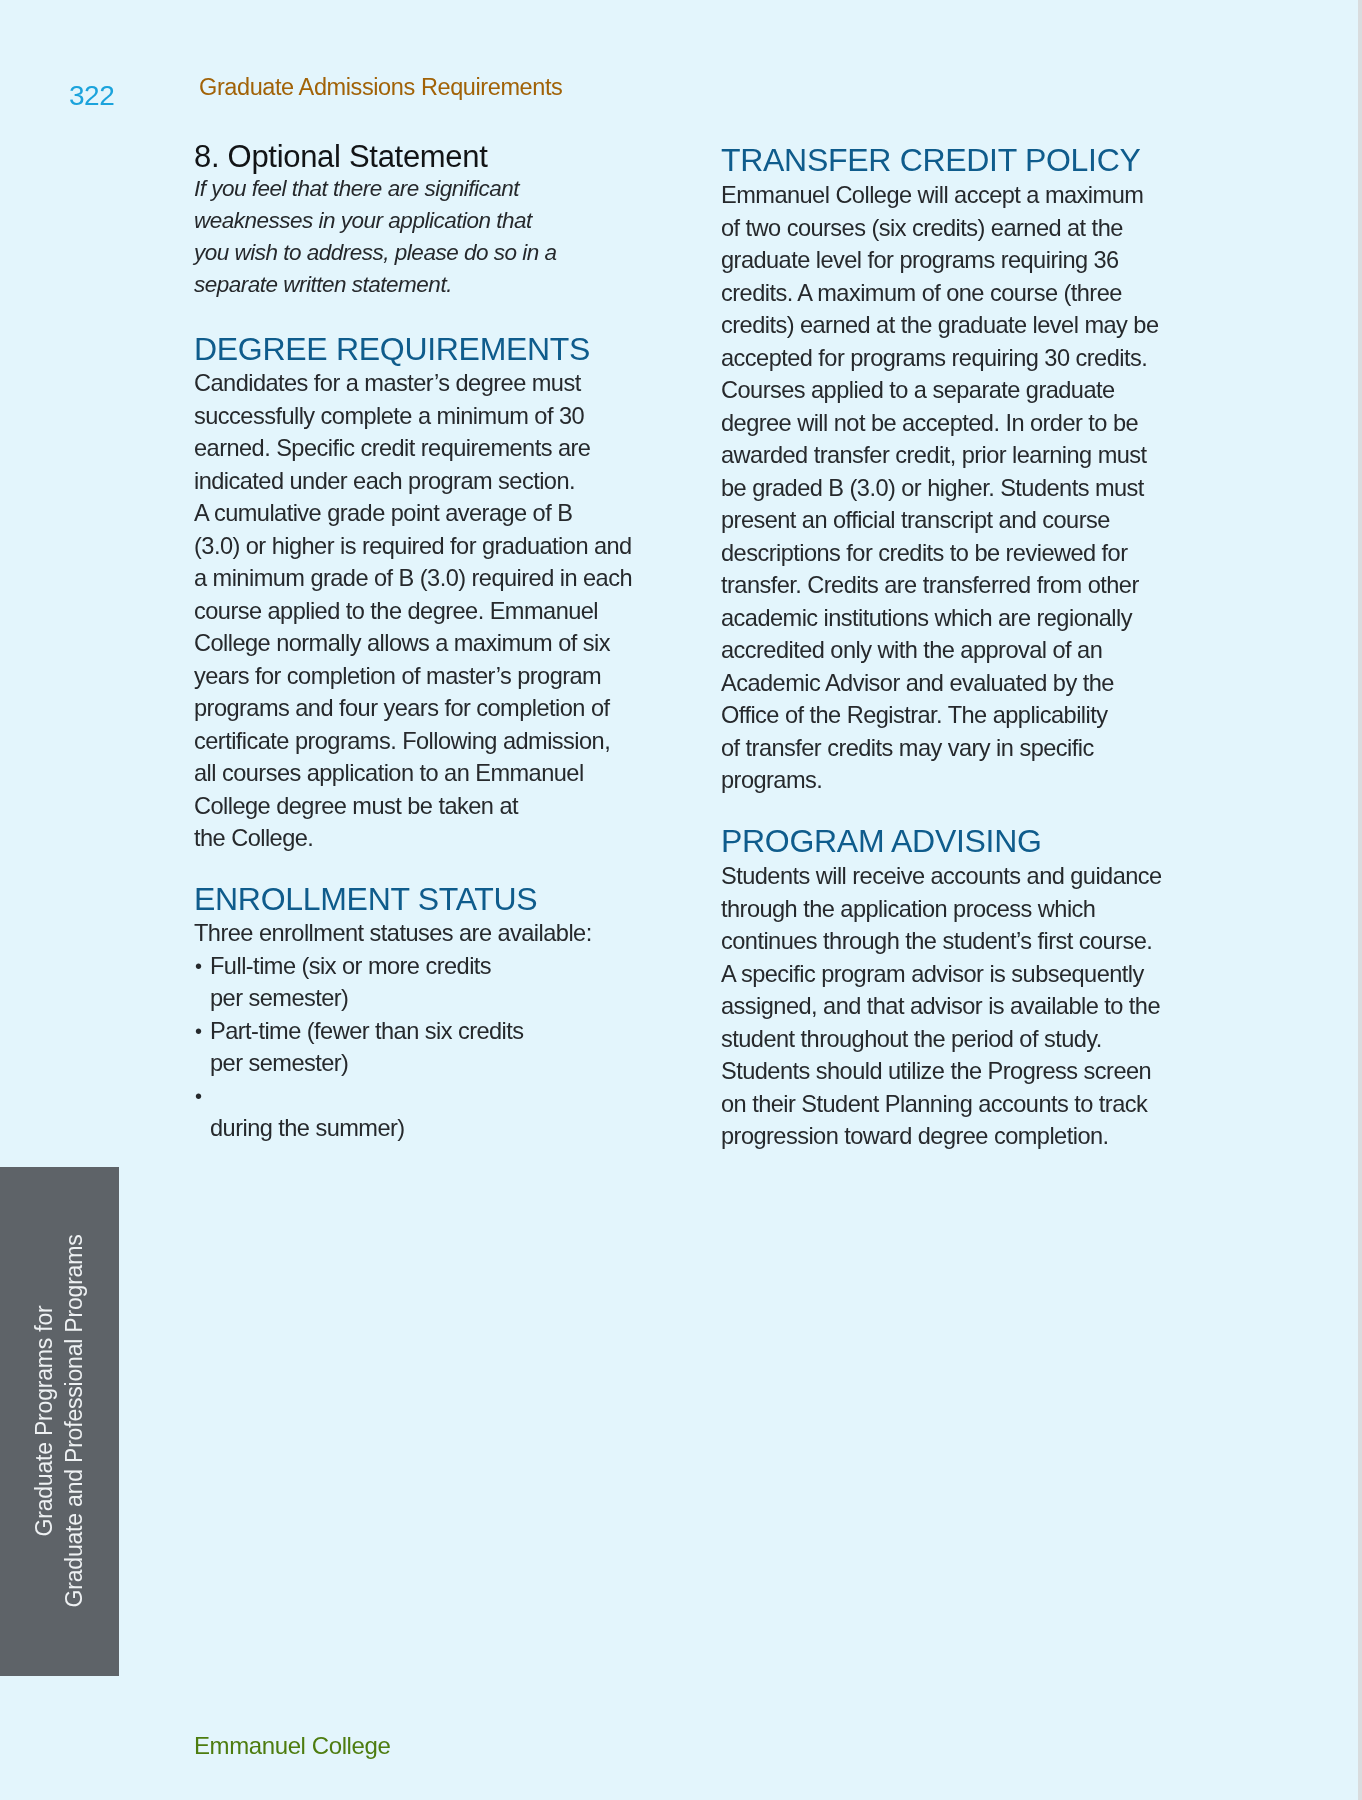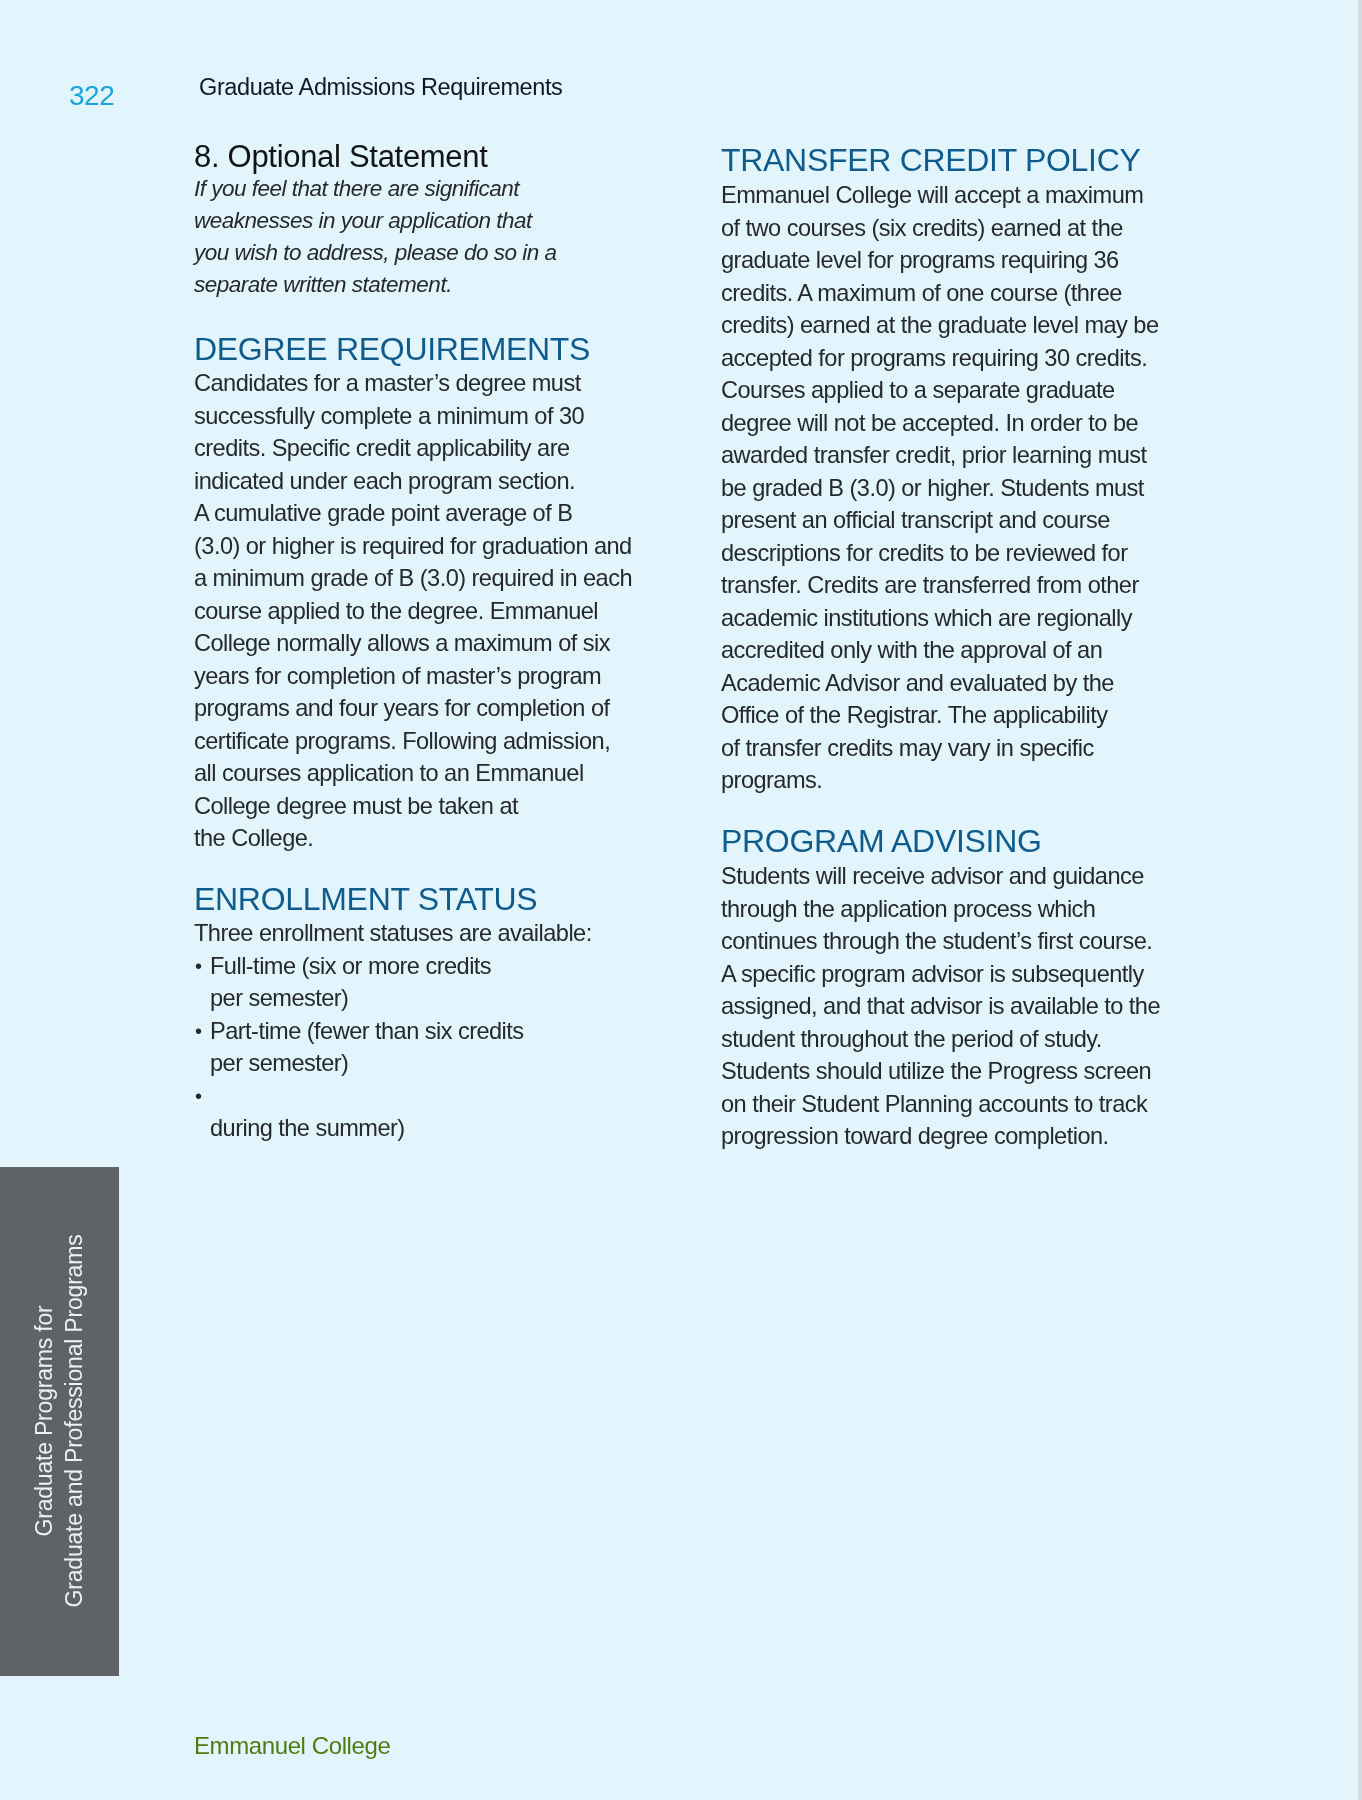--- a/index.html
+++ b/index.html
@@ -12,21 +12,21 @@
     .edge {
       position: absolute; right: 0; top: 0; width: 4px; height: 1800px;
       background: #D9DCDE;
     }
     .page-num {
       position: absolute; left: 69px; top: 68px;
       font-size: 28px; color: #1BA3DC; letter-spacing: -0.5px; margin-top: 12px;
     }
     .running-head {
       position: absolute; left: 199px; top: 74px;
-      font-size: 23.5px; color: #0f172a; letter-spacing: -0.4px;
+      font-size: 23.5px; color: #a16207; letter-spacing: -0.4px;
     }
     .col { position: absolute; }
     .col-left { left: 194px; top: 0; width: 500px; }
     .col-right { left: 721px; top: 0; width: 520px; }
     .line {
       position: absolute; left: 0; white-space: nowrap;
       font-size: 23.6px; letter-spacing: -0.55px; color: #26292c;
       line-height: 30px;
     }
     .sub-heading { font-size: 31px; color: #121416; letter-spacing: -0.3px; }
@@ -65,21 +65,21 @@
 <div class="col col-left">
   <div class="line sub-heading" style="top:142px">8. Optional Statement</div>
   <div class="line italic" style="top:174px">If you feel that there are significant</div>
   <div class="line italic" style="top:206px">weaknesses in your application that</div>
   <div class="line italic" style="top:238px">you wish to address, please do so in a</div>
   <div class="line italic" style="top:270px">separate written statement.</div>
 
   <div class="section-heading" style="top:331px">DEGREE REQUIREMENTS</div>
   <div class="line" style="top:368px">Candidates for a master’s degree must</div>
   <div class="line" style="top:400.5px">successfully complete a minimum of 30</div>
-  <div class="line" style="top:433px">credits. Specific credit applicability are</div>
+  <div class="line" style="top:433px">earned. Specific credit requirements are</div>
   <div class="line" style="top:465.5px">indicated under each program section.</div>
   <div class="line" style="top:498px">A cumulative grade point average of B</div>
   <div class="line" style="top:530.5px">(3.0) or higher is required for graduation and</div>
   <div class="line" style="top:563px">a minimum grade of B (3.0) required in each</div>
   <div class="line" style="top:595.5px">course applied to the degree. Emmanuel</div>
   <div class="line" style="top:628px">College normally allows a maximum of six</div>
   <div class="line" style="top:660.5px">years for completion of master’s program</div>
   <div class="line" style="top:693px">programs and four years for completion of</div>
   <div class="line" style="top:725.5px">certificate programs. Following admission,</div>
   <div class="line" style="top:758px">all courses application to an Emmanuel</div>
@@ -123,21 +123,21 @@
   <div class="line" style="top:537.5px">descriptions for credits to be reviewed for</div>
   <div class="line" style="top:570px">transfer. Credits are transferred from other</div>
   <div class="line" style="top:602.5px">academic institutions which are regionally</div>
   <div class="line" style="top:635px">accredited only with the approval of an</div>
   <div class="line" style="top:667.5px">Academic Advisor and evaluated by the</div>
   <div class="line" style="top:700px">Office of the Registrar. The applicability</div>
   <div class="line" style="top:732.5px">of transfer credits may vary in specific</div>
   <div class="line" style="top:765px">programs.</div>
 
   <div class="section-heading" style="top:823px">PROGRAM ADVISING</div>
-  <div class="line" style="top:861px">Students will receive advisor and guidance</div>
+  <div class="line" style="top:861px">Students will receive accounts and guidance</div>
   <div class="line" style="top:893.5px">through the application process which</div>
   <div class="line" style="top:926px">continues through the student’s first course.</div>
   <div class="line" style="top:958.5px">A specific program advisor is subsequently</div>
   <div class="line" style="top:991px">assigned, and that advisor is available to the</div>
   <div class="line" style="top:1023.5px">student throughout the period of study.</div>
   <div class="line" style="top:1056px">Students should utilize the Progress screen</div>
   <div class="line" style="top:1088.5px">on their Student Planning accounts to track</div>
   <div class="line" style="top:1121px">progression toward degree completion.</div>
 </div>
 

